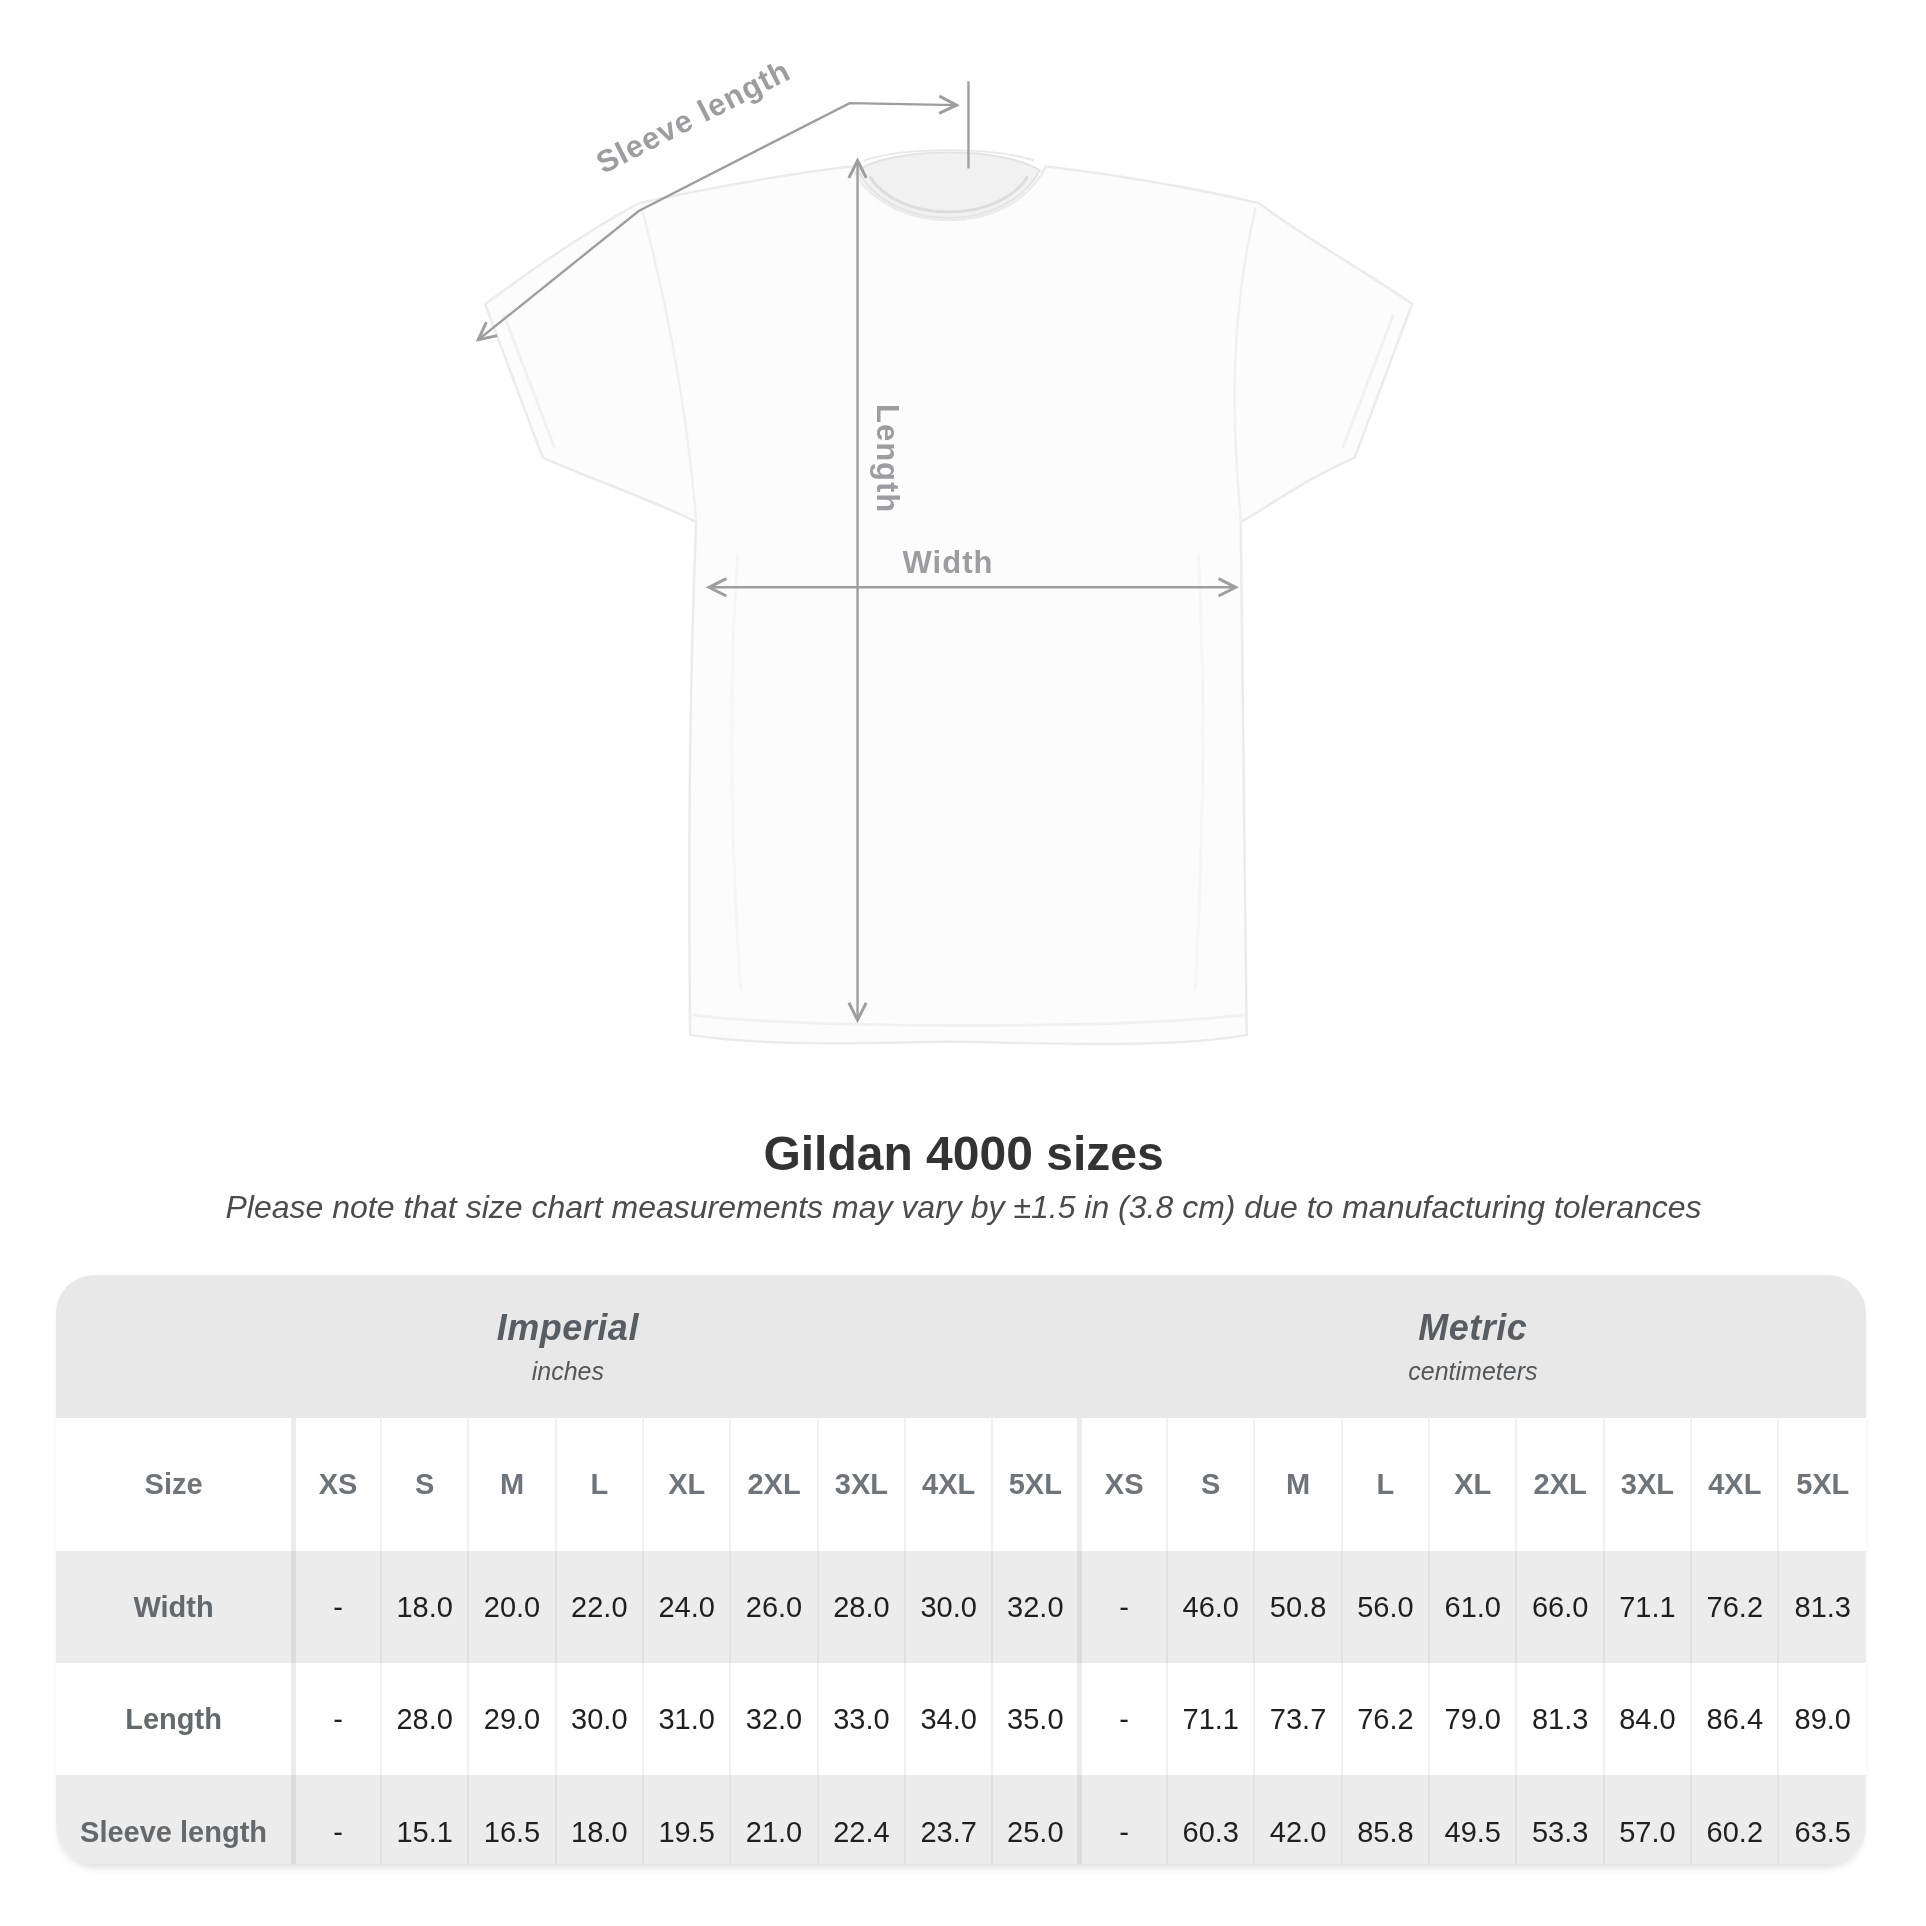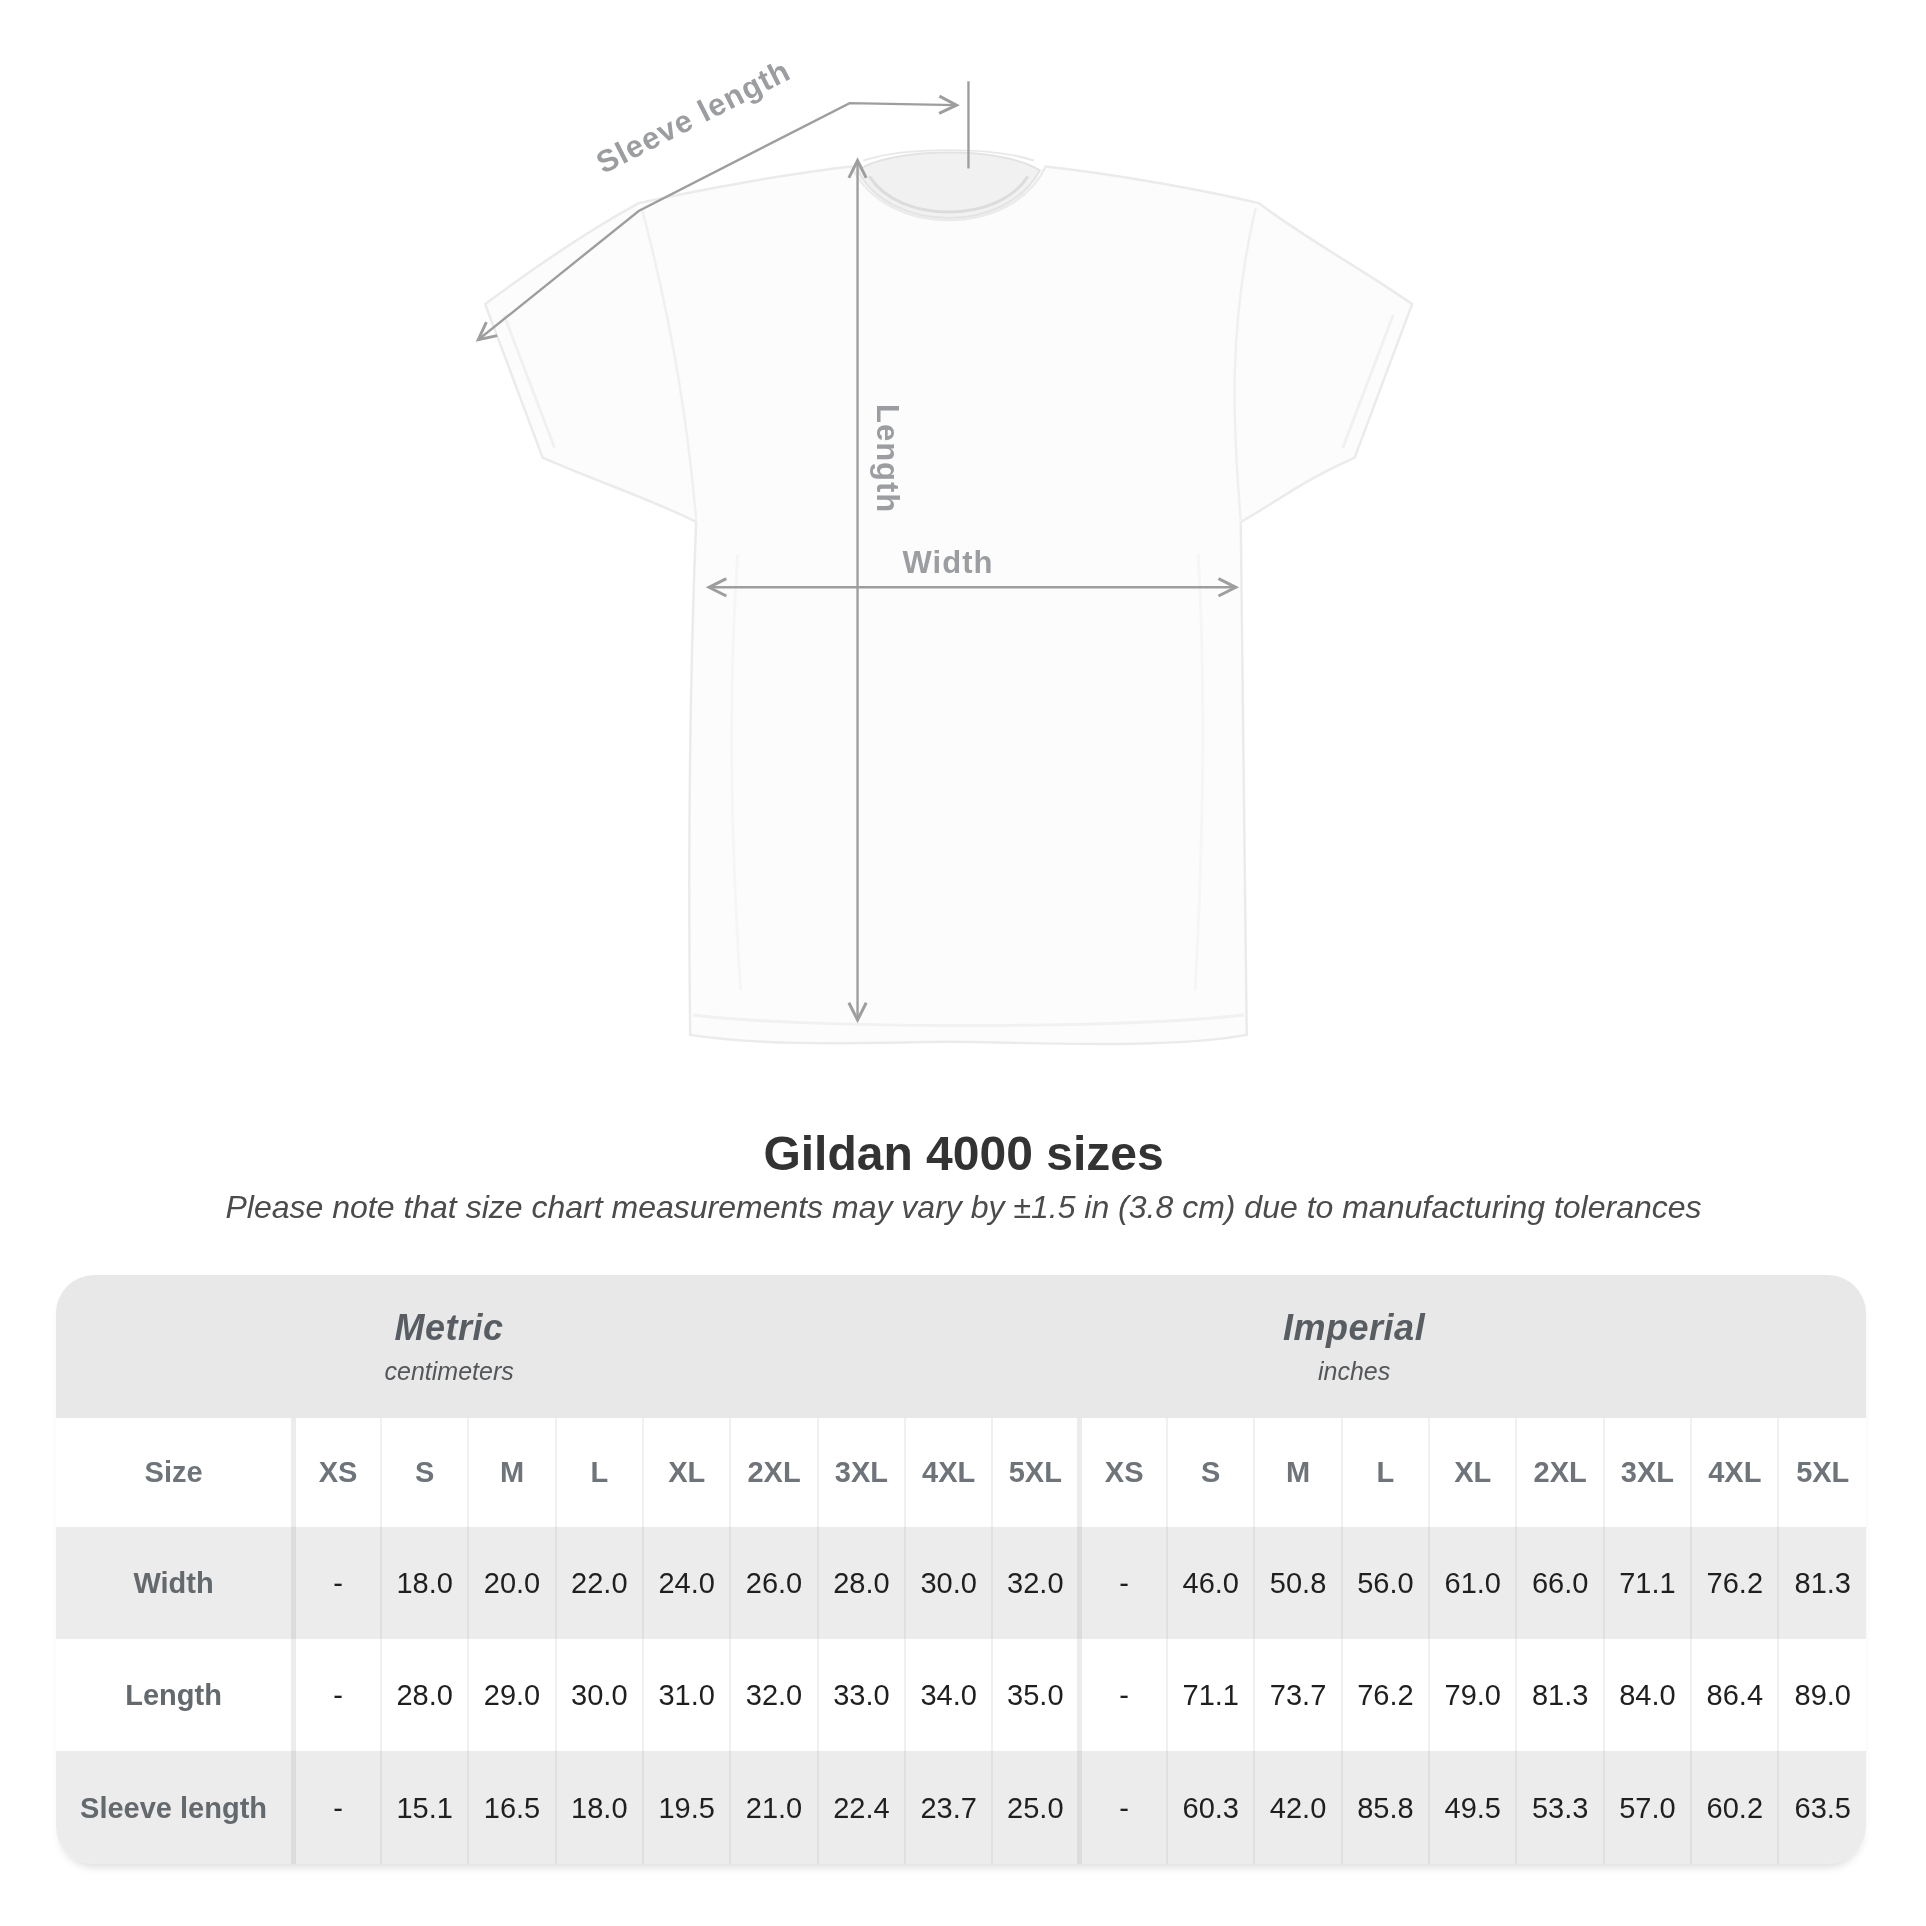--- a/index.html
+++ b/index.html
@@ -30,21 +30,21 @@
   .band-imperial{width:56.56%;}
   .band-metric{width:43.44%;}
   .band-title{font-size:36px;font-weight:bold;font-style:italic;color:#575d62;letter-spacing:0.5px;}
   .band-sub{font-size:25px;font-style:italic;color:#53575a;margin-top:8px;}
 
   table.sizes{width:100%;height:447px;border-collapse:collapse;table-layout:fixed;}
   table.sizes th, table.sizes td{padding:0;text-align:center;vertical-align:middle;
         border-left:2px solid rgba(160,160,160,0.16);}
   table.sizes .first{border-left:none;}
   table.sizes .bigsep{border-left:5px solid rgba(160,160,160,0.20);}
-  tr.r-head{height:109px;background:#ffffff;}
+  tr.r-head{height:133px;background:#ffffff;}
   tr.r-a{height:112px;background:#ececec;}
   tr.r-b{height:112px;background:#ffffff;}
   tr.r-c{height:114px;background:#ececec;}
   .hcell{font-size:29px;font-weight:bold;color:#6e7479;}
   .rowlab{font-size:29px;font-weight:bold;color:#64696e;}
   .val{font-size:29px;font-weight:normal;color:#1f1f1f;}
 </style>
 </head>
 <body>
 
@@ -96,27 +96,27 @@
     <div class="diag-label lbl-width">Width</div>
   </div>
 
   <div class="heading">
     <h1 class="page-title">Gildan 4000 sizes</h1>
     <p class="page-subtitle">Please note that size chart measurements may vary by ±1.5 in (3.8 cm) due to manufacturing tolerances</p>
   </div>
 
   <div class="card">
     <div class="band">
+      <div class="band-cell band-imperial">
+        <div class="band-title">Imperial</div>
+        <div class="band-sub">inches</div>
+      </div>
       <div class="band-cell band-metric">
         <div class="band-title">Metric</div>
         <div class="band-sub">centimeters</div>
-      </div>
-      <div class="band-cell band-imperial">
-        <div class="band-title">Imperial</div>
-        <div class="band-sub">inches</div>
       </div>
     </div>
 
     <table class="sizes">
       <colgroup>
         <col style="width:13.13%">
         <col style="width:4.827%">
           <col style="width:4.827%">
           <col style="width:4.827%">
         <col style="width:4.827%">

